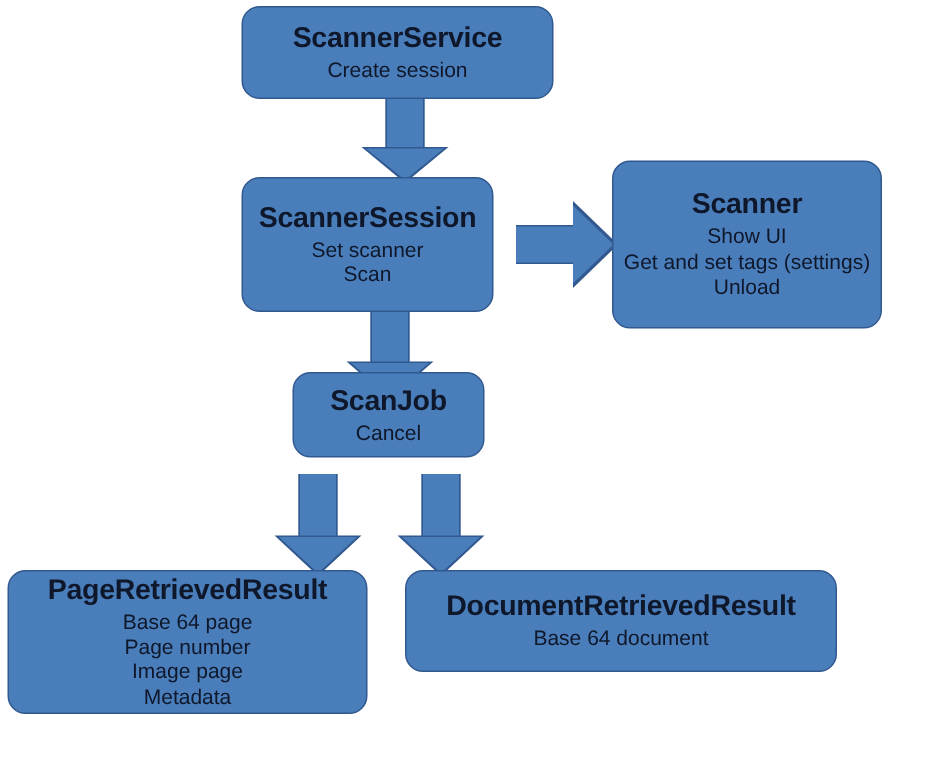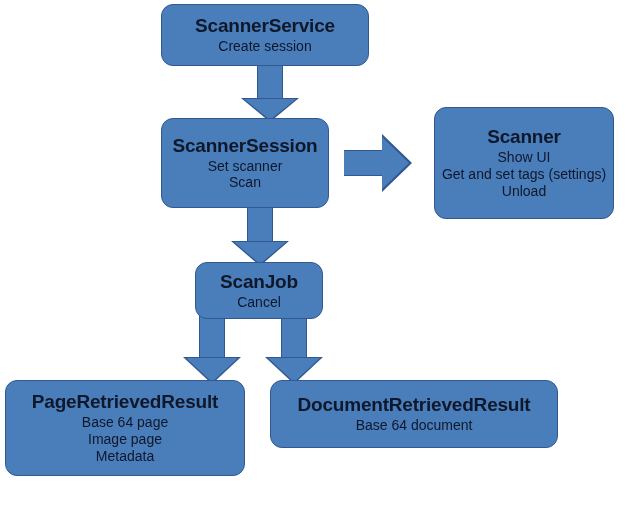--- a/index.html
+++ b/index.html
@@ -188,35 +188,36 @@
     <div class="title">ScannerService</div>
     <div class="line">Create session</div>
   </div>
 
   <div class="node" style="left:161px; top:118px; width:168px; height:90px;">
     <div class="title">ScannerSession</div>
     <div class="line">Set scanner</div>
     <div class="line">Scan</div>
   </div>
 
-  <div class="node" style="left:408px; top:107px; width:180px; height:112px;margin-left:26px;">
+  <div class="node" style="left:408px; top:107px; width:180px; height:112px;">
     <div class="title">Scanner</div>
     <div class="line">Show UI</div>
     <div class="line">Get and set tags (settings)</div>
     <div class="line">Unload</div>
   </div>
 
-  <div class="node" style="left:195px; top:262px; width:128px; height:57px;">
+  <div class="node" style="left:195px; top:248px; width:128px; height:57px;">
     <div class="title">ScanJob</div>
     <div class="line">Cancel</div>
   </div>
 
   <div class="node" style="left:5px; top:380px; width:240px; height:96px;">
     <div class="title">PageRetrievedResult</div>
     <div class="line">Base 64 page</div>
+    <div class="line">Page number</div>
     <div class="line">Image page</div>
     <div class="line">Metadata</div>
   </div>
 
   <div class="node" style="left:270px; top:380px; width:288px; height:68px;">
     <div class="title">DocumentRetrievedResult</div>
     <div class="line">Base 64 document</div>
   </div>
 
 </div>

